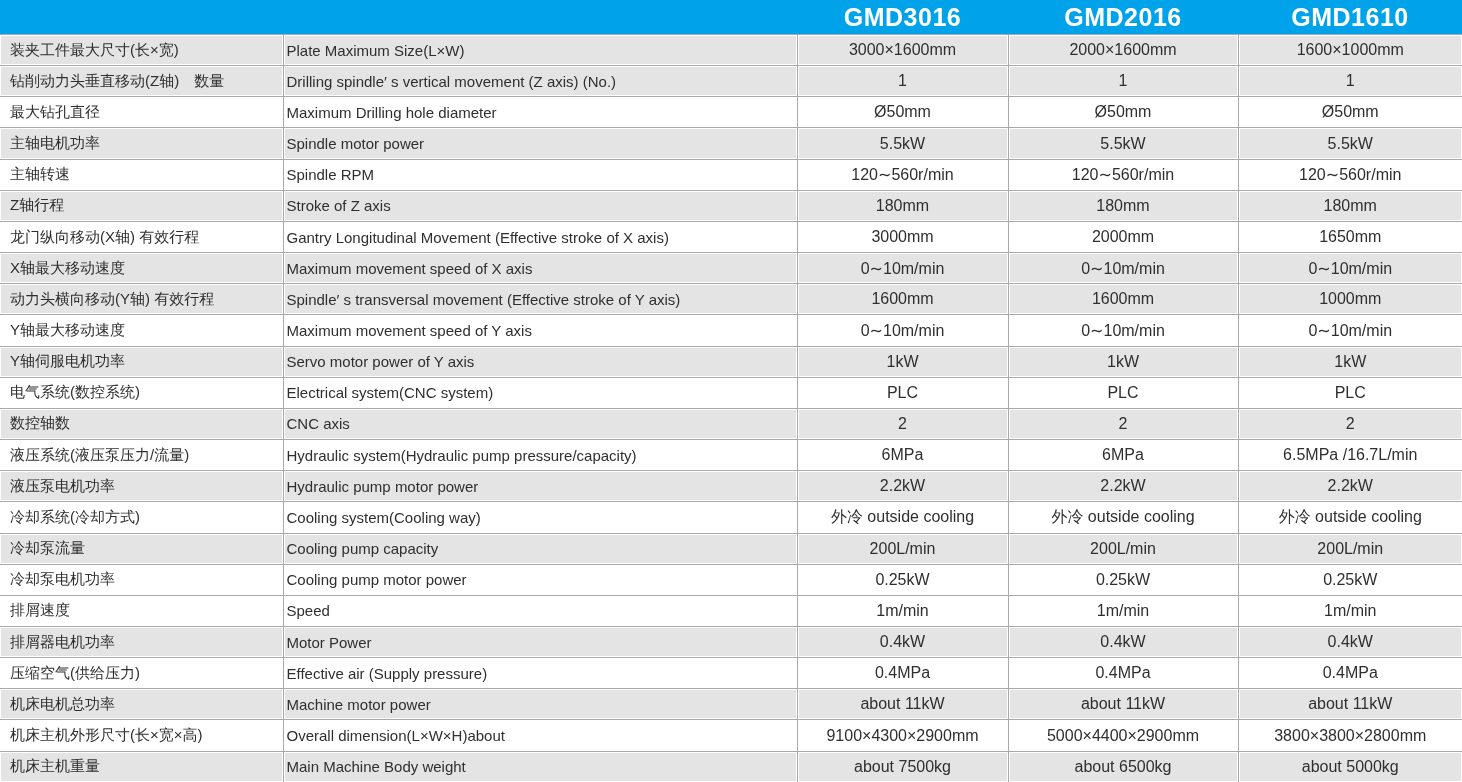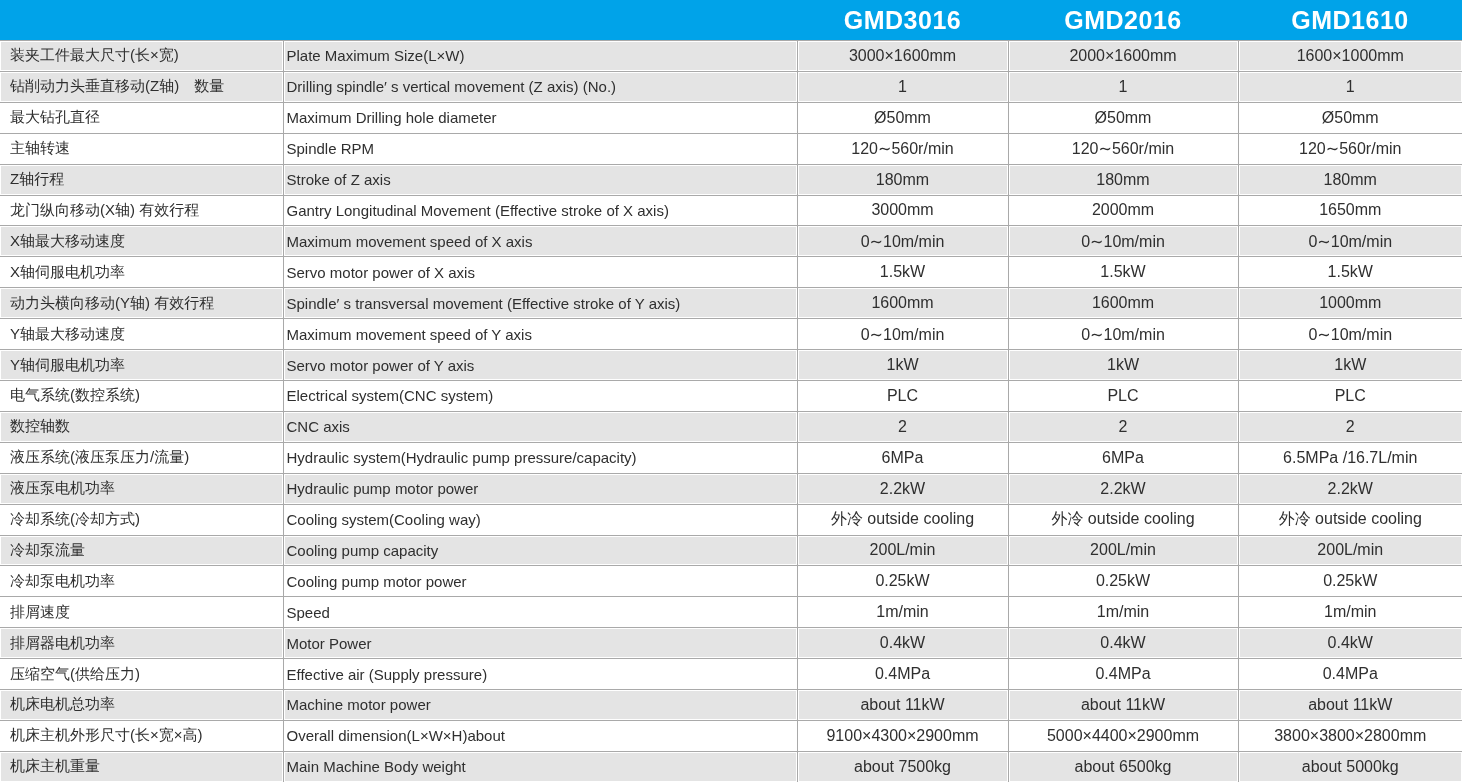--- a/index.html
+++ b/index.html
@@ -12,21 +12,21 @@
   body{
     width:1462px;height:782px;overflow:hidden;
     font-family:"Liberation Sans","DejaVu Sans",sans-serif;
   }
   table.spec{
     width:1462px;height:782px;
     border-collapse:collapse;table-layout:fixed;
   }
   thead th{
     background:var(--accent);
-    height:40px;
+    height:34px;
     color:#ffffff;
     font-size:25px;
     font-weight:bold;
     letter-spacing:0.5px;
     text-align:center;
     padding:0;
     border:none;
   }
   tbody td{
     font-size:15px;
@@ -81,20 +81,27 @@
         <td class="val">1</td>
         <td class="val">1</td>
       </tr>
       <tr>
         <td class="cn">最大钻孔直径</td>
         <td class="en">Maximum Drilling hole diameter</td>
         <td class="val">Ø50mm</td>
         <td class="val">Ø50mm</td>
         <td class="val">Ø50mm</td>
       </tr>
+      <tr class="alt">
+        <td class="cn">主轴电机功率</td>
+        <td class="en">Spindle motor power</td>
+        <td class="val">5.5kW</td>
+        <td class="val">5.5kW</td>
+        <td class="val">5.5kW</td>
+      </tr>
       <tr>
         <td class="cn">主轴转速</td>
         <td class="en">Spindle RPM</td>
         <td class="val">120∼560r/min</td>
         <td class="val">120∼560r/min</td>
         <td class="val">120∼560r/min</td>
       </tr>
       <tr class="alt">
         <td class="cn">Z轴行程</td>
         <td class="en">Stroke of Z axis</td>
@@ -109,27 +116,20 @@
         <td class="val">2000mm</td>
         <td class="val">1650mm</td>
       </tr>
       <tr class="alt">
         <td class="cn">X轴最大移动速度</td>
         <td class="en">Maximum movement speed of X axis</td>
         <td class="val">0∼10m/min</td>
         <td class="val">0∼10m/min</td>
         <td class="val">0∼10m/min</td>
       </tr>
-      <tr>
-        <td class="cn">X轴伺服电机功率</td>
-        <td class="en">Servo motor power of X axis</td>
-        <td class="val">1.5kW</td>
-        <td class="val">1.5kW</td>
-        <td class="val">1.5kW</td>
-      </tr>
       <tr class="alt">
         <td class="cn">动力头横向移动(Y轴) 有效行程</td>
         <td class="en">Spindle′ s transversal movement (Effective stroke of Y axis)</td>
         <td class="val">1600mm</td>
         <td class="val">1600mm</td>
         <td class="val">1000mm</td>
       </tr>
       <tr>
         <td class="cn">Y轴最大移动速度</td>
         <td class="en">Maximum movement speed of Y axis</td>

